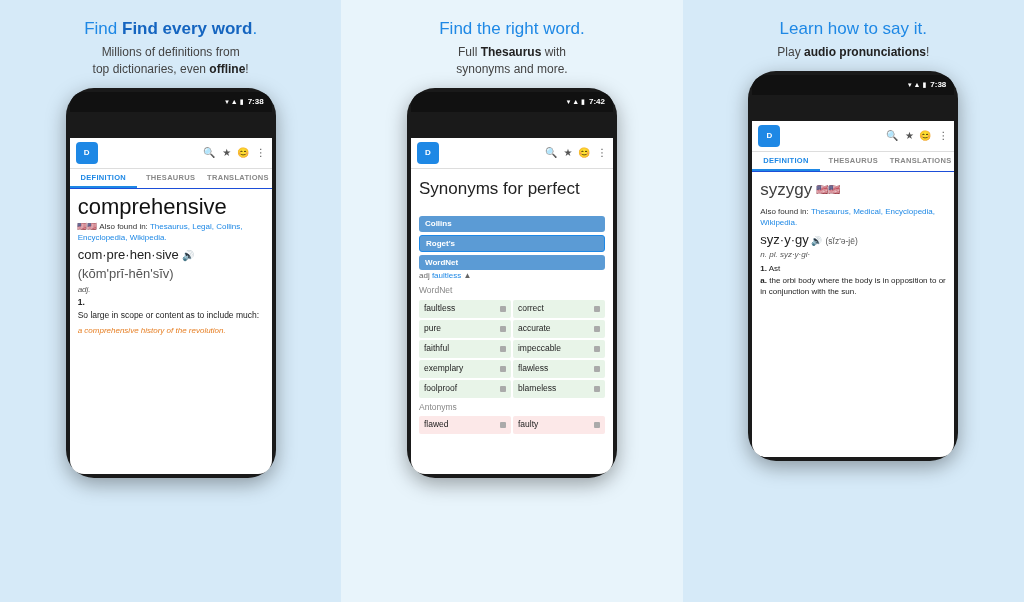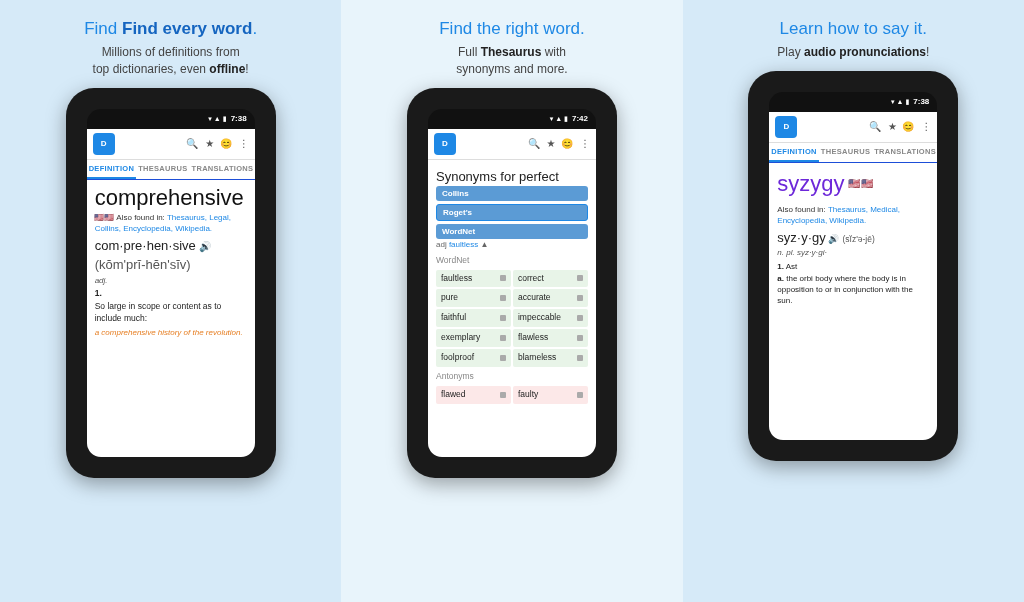--- a/index.html
+++ b/index.html
@@ -39,25 +39,26 @@
       line-height: 1.4;
     }
     .panel-subtitle b { color: #222; }
 
     
     .phone {
       width: 210px;
       height: 390px;
       background: #1a1a1a;
       border-radius: 28px;
-      padding: 21px;
+      padding: 4px;
       box-shadow: 0 6px 20px rgba(0,0,0,0.35);
       position: relative;
       display: flex;
       flex-direction: column;
+      gap: 26px;
     }
     .phone-top-bar {
       height: 20px;
       background: #111;
       border-radius: 14px 14px 0 0;
       display: flex;
       align-items: center;
       justify-content: flex-end;
       padding: 0 8px;
       gap: 4px;
@@ -182,24 +183,24 @@
       margin-bottom: 3px;
     }
     .example-text {
       font-size: 8px;
       color: #e67e22;
       font-style: italic;
     }
 
     
     .thesaurus-header {
-      font-size: 13px;
+      font-size: 17px;
       color: #222;
       font-weight: normal;
-      margin-bottom: 0;
+      margin-bottom: 16px;
     }
     .source-tabs {
       display: flex;
       gap: 3px;
       flex-direction: column;
     }
     .source-tab {
       font-size: 8px;
       padding: 2px 6px;
       border-radius: 3px;
@@ -243,22 +244,22 @@
     .syn-dot {
       width: 6px;
       height: 6px;
       background: #aaa;
       border-radius: 1px;
       flex-shrink: 0;
     }
 
     
     .word-syzygy {
-      font-size: 22px;
-      color: #6d28d9;
+      font-size: 17px;
+      color: #404040;
     }
 
     
     .hear-bubble {
       position: absolute;
       right: 8px;
       top: 130px;
       background: #f5c518;
       border-radius: 50%;
       width: 64px;

